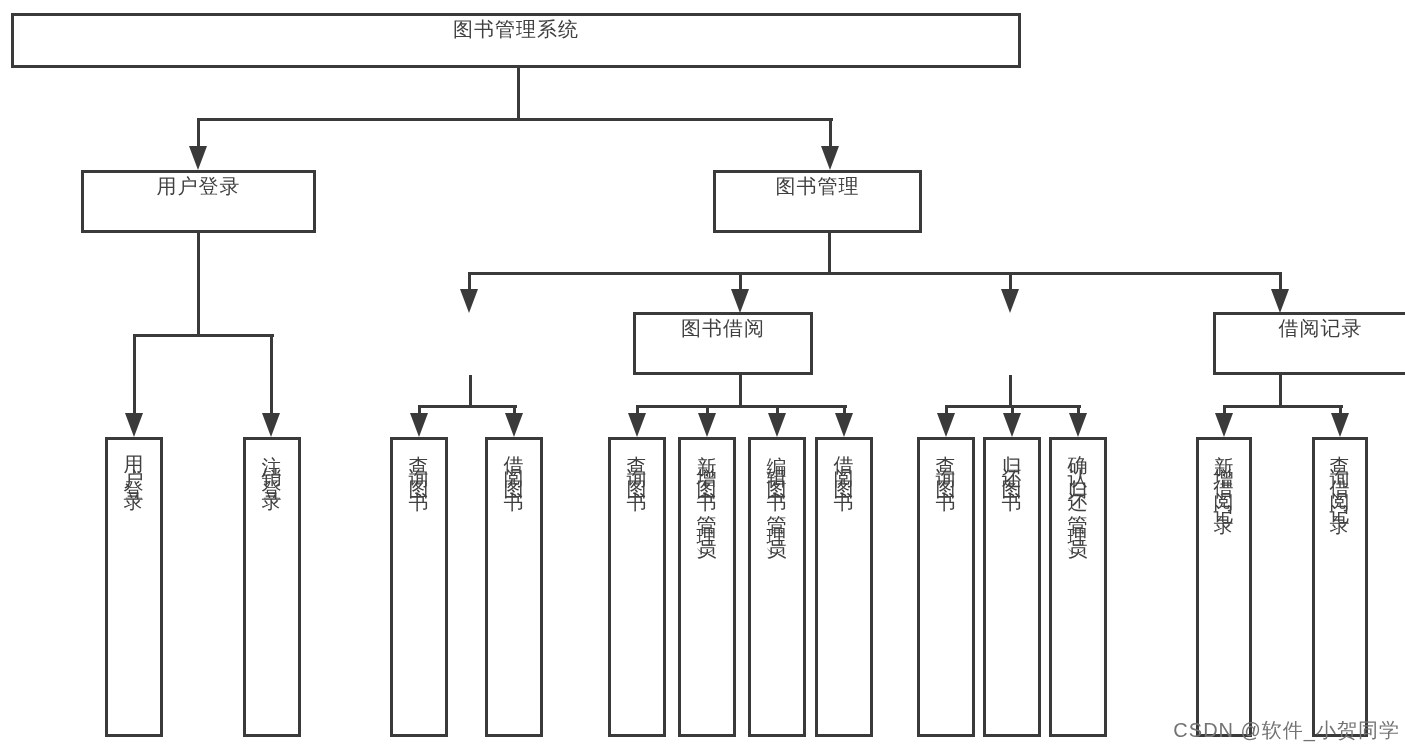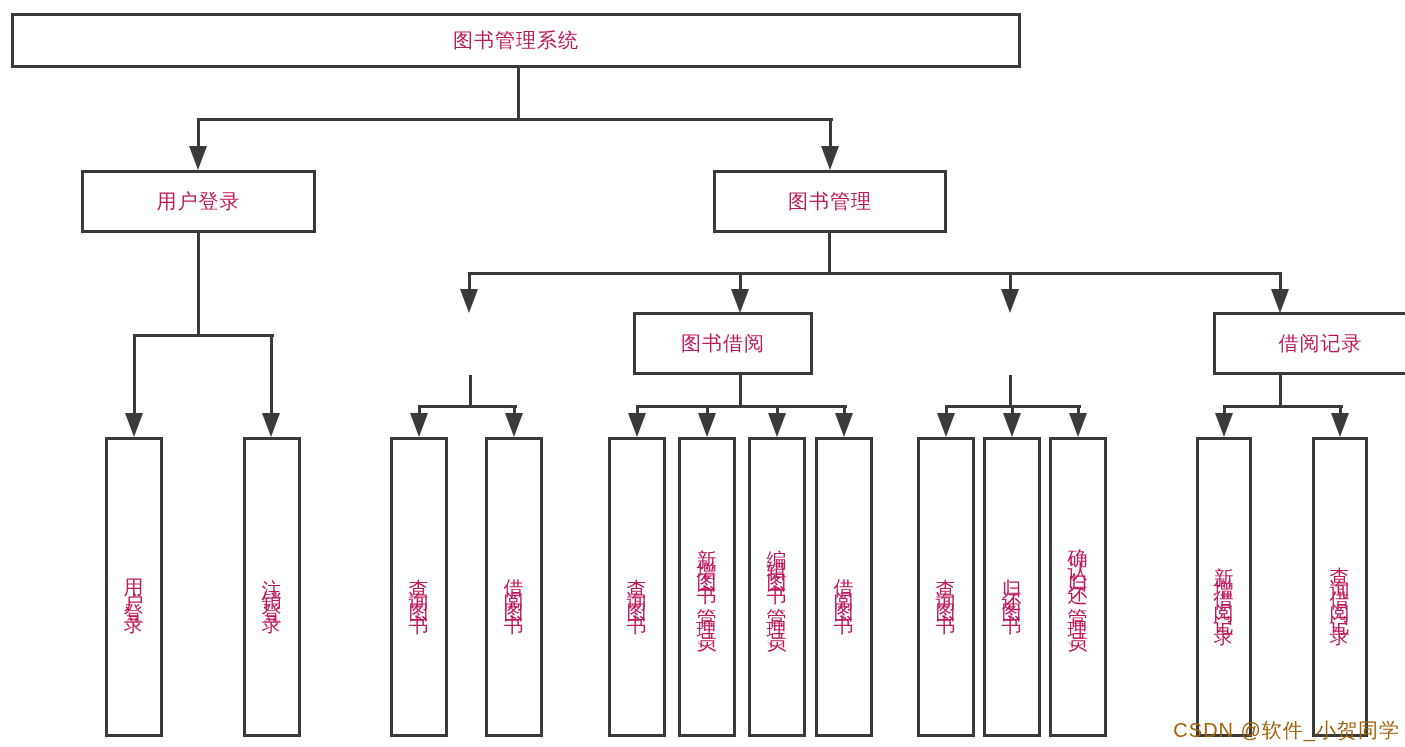--- a/index.html
+++ b/index.html
@@ -2,53 +2,53 @@
 <html><head>
 <meta charset="utf-8">
 <style>
   html,body{margin:0;padding:0;background:#ffffff;}
   .stage{
     position:relative;width:1405px;height:747px;background:#ffffff;
     font-family:"Liberation Sans","DejaVu Sans",sans-serif;overflow:hidden;
   }
   .box{
     position:absolute;box-sizing:border-box;border:3px solid #3a3a3a;background:#ffffff;
-    display:flex;align-items:center;justify-content:center;
-    color:#be185d;font-size:20px;letter-spacing:1px;z-index:2;
+    display:flex;justify-content:center;
+    color:#404040;font-size:20px;letter-spacing:1px;z-index:2;
   }
   .hlabel{white-space:nowrap;}
   .vlabel{
     writing-mode:vertical-rl;line-height:1;font-size:20px;letter-spacing:12px;
     white-space:nowrap;
   }
   .ln{position:absolute;background:#3a3a3a;z-index:1;}
   .ah{
     position:absolute;width:0;height:0;z-index:1;
     border-left:9px solid transparent;border-right:9px solid transparent;
     border-top:24px solid #3a3a3a;
   }
   .wm{
     position:absolute;top:717px;right:5px;z-index:6;
-    color:#a16207;font-size:20px;letter-spacing:1px;white-space:nowrap;
+    color:#737373;font-size:20px;letter-spacing:1px;white-space:nowrap;
   }
 </style>
 </head>
 <body>
 
 <div class="stage">
 
   <div class="box" style="left:11px;top:13px;width:1010px;height:55px">
     <span class="hlabel">图书管理系统</span>
   </div>
 
   <div class="box" style="left:81px;top:170px;width:235px;height:63px">
     <span class="hlabel">用户登录</span>
   </div>
 
-  <div class="box" style="left:713px;top:170px;width:234px;height:63px">
+  <div class="box" style="left:713px;top:170px;width:209px;height:63px">
     <span class="hlabel">图书管理</span>
   </div>
 
 
   <div class="box" style="left:633px;top:312px;width:180px;height:63px">
     <span class="hlabel">图书借阅</span>
   </div>
 
 
   <div class="box" style="left:1213px;top:312px;width:215px;height:63px">

